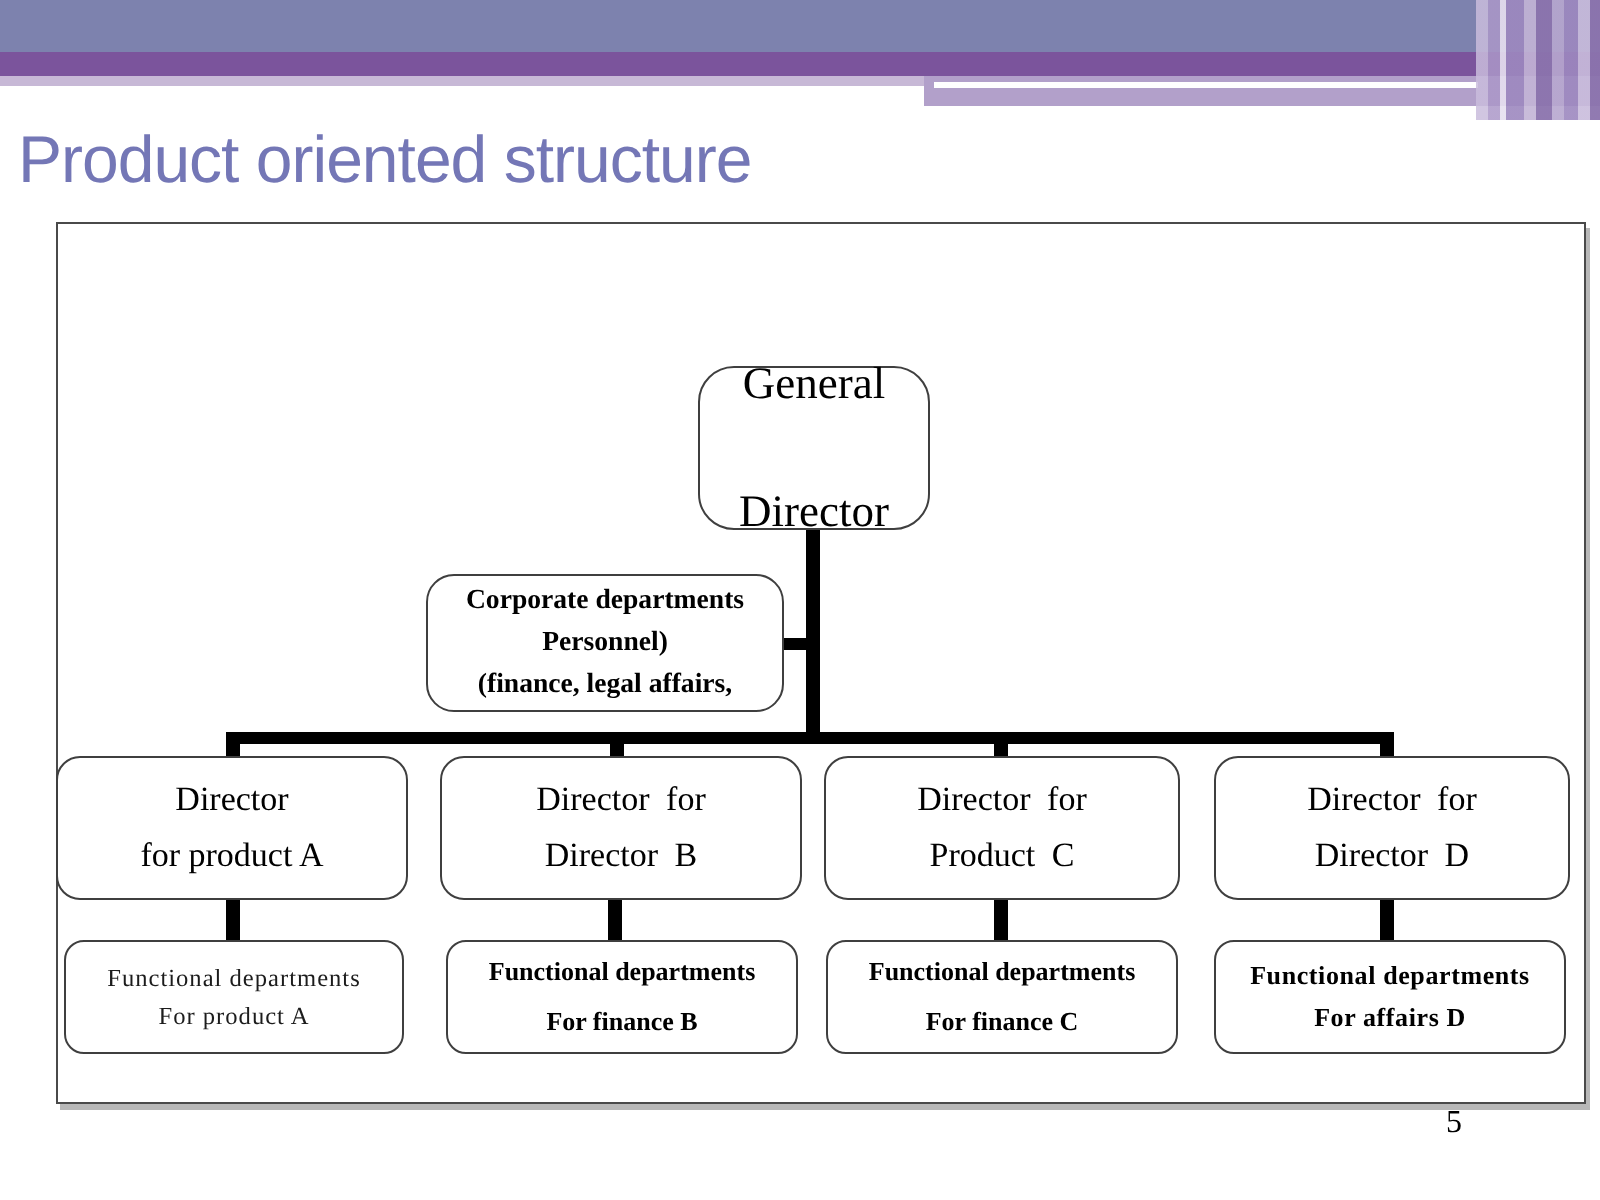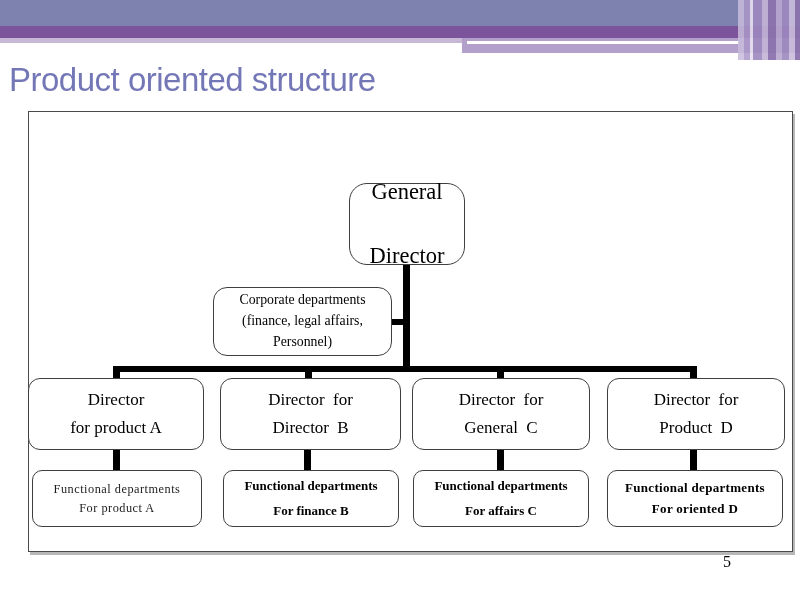--- a/index.html
+++ b/index.html
@@ -43,21 +43,21 @@
   }
   
   .node{
     position:absolute;box-sizing:border-box;background:#fff;
     border:1.4px solid #3f3f3f;border-radius:12px;
     display:flex;flex-direction:column;justify-content:center;
     text-align:center;color:#000;z-index:2;
   }
   .node .ln{width:100%;}
   #gd  {left:349px;top:183px;width:116px;height:82px;border-radius:18px;font-size:22.5px;line-height:1.45;gap:31px;}
-  #corp{left:213px;top:287px;width:179px;height:69px;border-radius:14px;font-size:13.8px;line-height:1.5;}
+  #corp{left:213px;top:287px;width:179px;height:69px;border-radius:14px;font-size:13.8px;line-height:1.5;font-weight:bold;}
   #dirA{left:28px; top:378px;width:176px;height:72px;font-size:17px;line-height:1.62;}
   #dirB{left:220px;top:378px;width:181px;height:72px;font-size:17px;line-height:1.62;word-spacing:4px;}
   #dirC{left:412px;top:378px;width:178px;height:72px;font-size:17px;line-height:1.62;word-spacing:4px;}
   #dirD{left:607px;top:378px;width:178px;height:72px;font-size:17px;line-height:1.62;word-spacing:4px;}
   #funA{left:32px; top:470px;width:170px;height:57px;border-radius:10px;font-size:12.3px;line-height:1.5;letter-spacing:0.5px;color:#1c1c1c;}
   #funB{left:223px;top:470px;width:176px;height:57px;border-radius:10px;font-size:13px;font-weight:bold;line-height:1.85;}
   #funC{left:413px;top:470px;width:176px;height:57px;border-radius:10px;font-size:13px;font-weight:bold;line-height:1.85;}
   #funD{left:607px;top:470px;width:176px;height:57px;border-radius:10px;font-size:13px;font-weight:bold;line-height:1.55;letter-spacing:0.3px;}
   
   .conn{position:absolute;background:#000;z-index:1;}
@@ -104,51 +104,51 @@
 <div class="conn" id="stub-c-bot"></div>
 <div class="conn" id="stub-d-bot"></div>
 
 <div class="node" id="gd">
   <div class="ln">General</div>
   <div class="ln">Director</div>
 </div>
 
 <div class="node" id="corp">
   <div class="ln">Corporate departments</div>
+  <div class="ln">Personnel)</div>
   <div class="ln">(finance, legal affairs,</div>
-  <div class="ln">Personnel)</div>
 </div>
 
 <div class="node" id="dirA">
   <div class="ln">Director</div>
   <div class="ln">for product A</div>
 </div>
 <div class="node" id="dirB">
   <div class="ln">Director for</div>
   <div class="ln">Director B</div>
 </div>
 <div class="node" id="dirC">
   <div class="ln">Director for</div>
-  <div class="ln">General C</div>
+  <div class="ln">Product C</div>
 </div>
 <div class="node" id="dirD">
   <div class="ln">Director for</div>
-  <div class="ln">Product D</div>
+  <div class="ln">Director D</div>
 </div>
 
 <div class="node" id="funA">
   <div class="ln">Functional departments</div>
   <div class="ln">For product A</div>
 </div>
 <div class="node" id="funB">
   <div class="ln">Functional departments</div>
   <div class="ln">For finance B</div>
 </div>
 <div class="node" id="funC">
   <div class="ln">Functional departments</div>
-  <div class="ln">For affairs C</div>
+  <div class="ln">For finance C</div>
 </div>
 <div class="node" id="funD">
   <div class="ln">Functional  departments</div>
-  <div class="ln">For oriented D</div>
+  <div class="ln">For affairs D</div>
 </div>
 
 <div id="page-number">5</div>
 
 </body></html>

